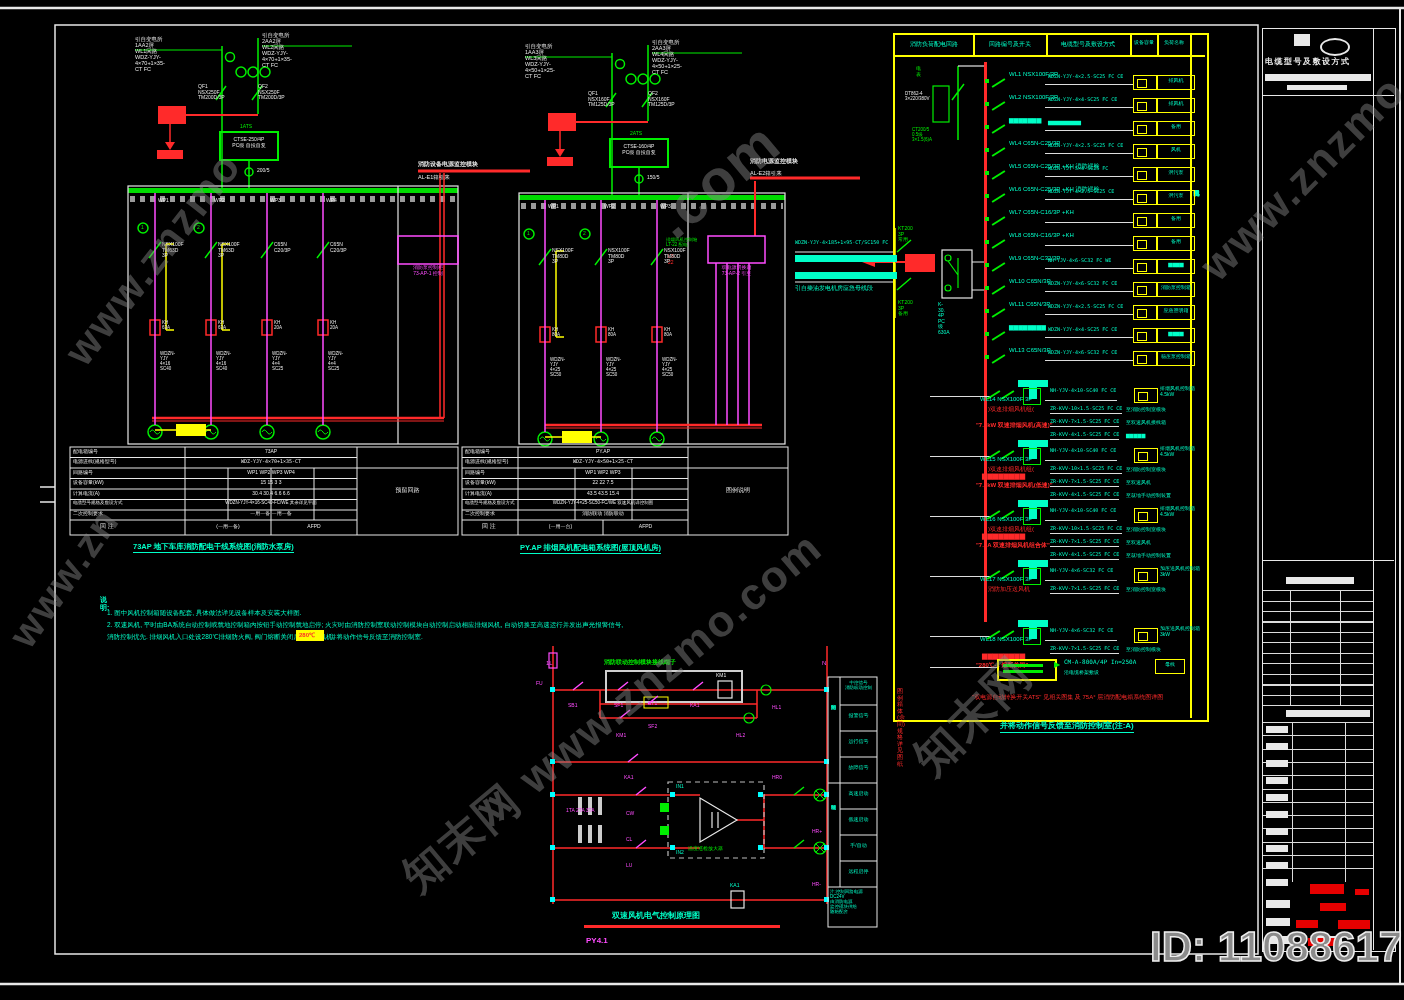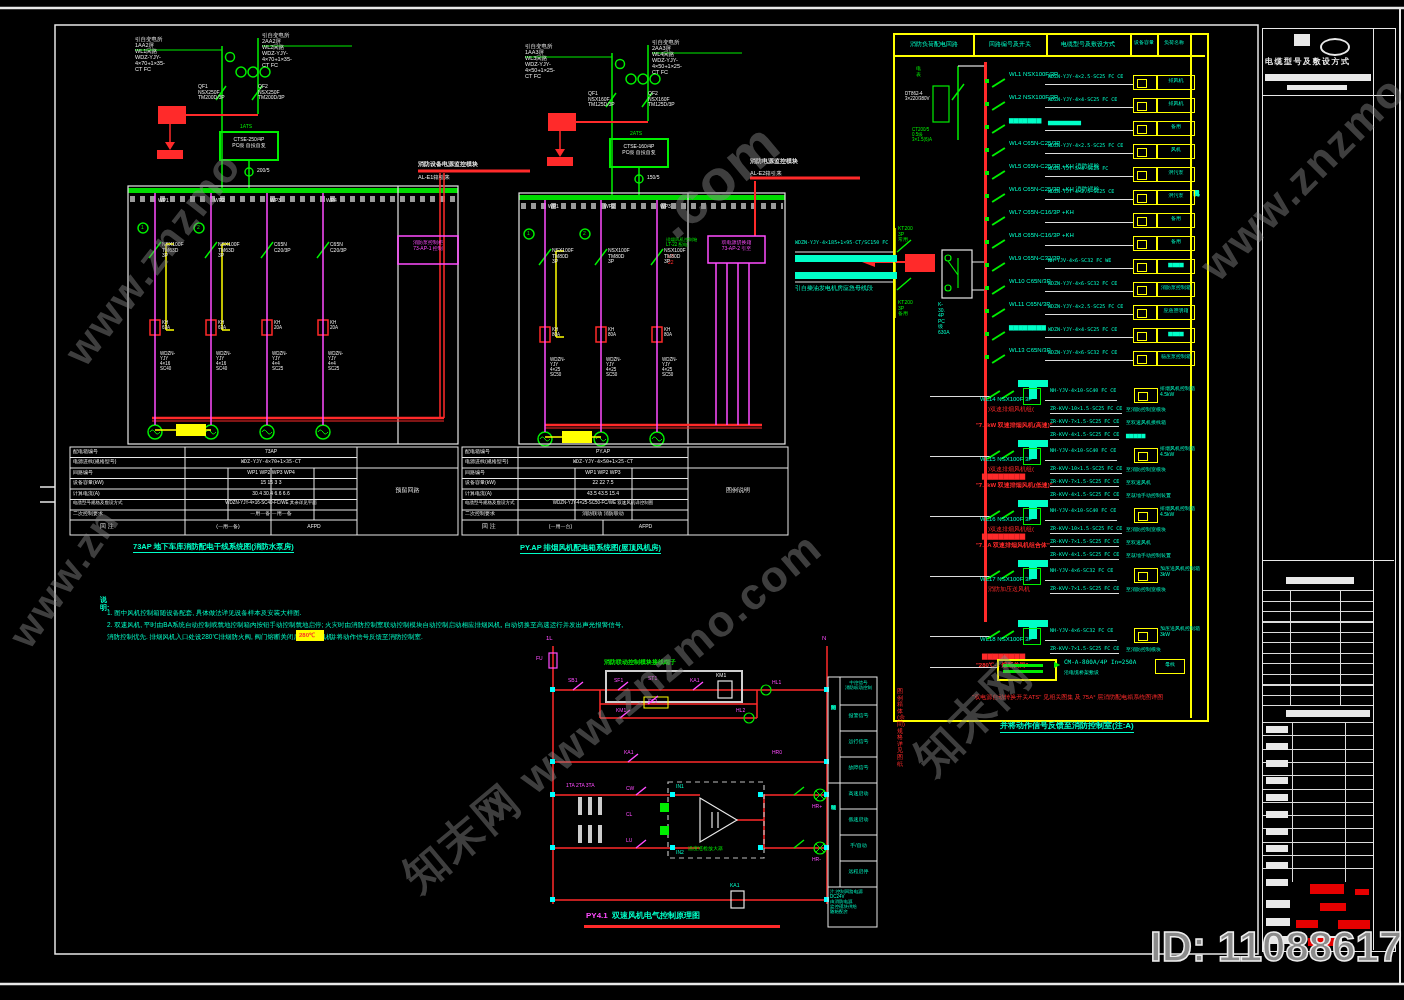--- a/index.html
+++ b/index.html
@@ -2,21 +2,21 @@
 <html><head>
 <meta charset="utf-8">
 <style>
   html,body{margin:0;padding:0;background:#000;}
   #canvas{position:relative;width:1404px;height:1000px;background:#000;overflow:hidden;
           font-family:"Liberation Sans",sans-serif;}
   .abs{position:absolute;}
   .t{position:absolute;white-space:pre-line;line-height:1.1;letter-spacing:0;}
   .nw{white-space:nowrap;}
   .mono{font-family:"DejaVu Sans Mono",monospace;}
-  .wh{color:#e8e8e8;} .gr{color:#00ef00;} .cy{color:#00ffc8;} .mg{color:#ff4cff;}
+  .wh{color:#e8e8e8;} .gr{color:#00ef00;} .cy{color:#00ffc8;} .mg{color:#ff4cff;margin-top:25px;}
   .rd{color:#ff2a2a;} .b{font-weight:bold;}
   .f4{font-size:4.5px;} .f5{font-size:5px;} .f55{font-size:5.5px;} .f6{font-size:6px;}
   .f65{font-size:6.5px;} .f7{font-size:7px;} .f75{font-size:7.5px;} .f8{font-size:8px;}
   .ctr{text-align:center;}
   .ul-cy{border-bottom:1px solid #00ffc8;padding-bottom:1px;}
   .vt{writing-mode:vertical-rl;text-orientation:upright;}
   
   .rrow{position:absolute;left:0;width:225px;height:22px;}
   .sq{position:absolute;left:0;top:9px;width:4px;height:4px;background:#00ef00;}
   .brk{position:absolute;left:6px;top:12px;width:15px;height:2px;background:#00ef00;transform:rotate(-32deg);}

